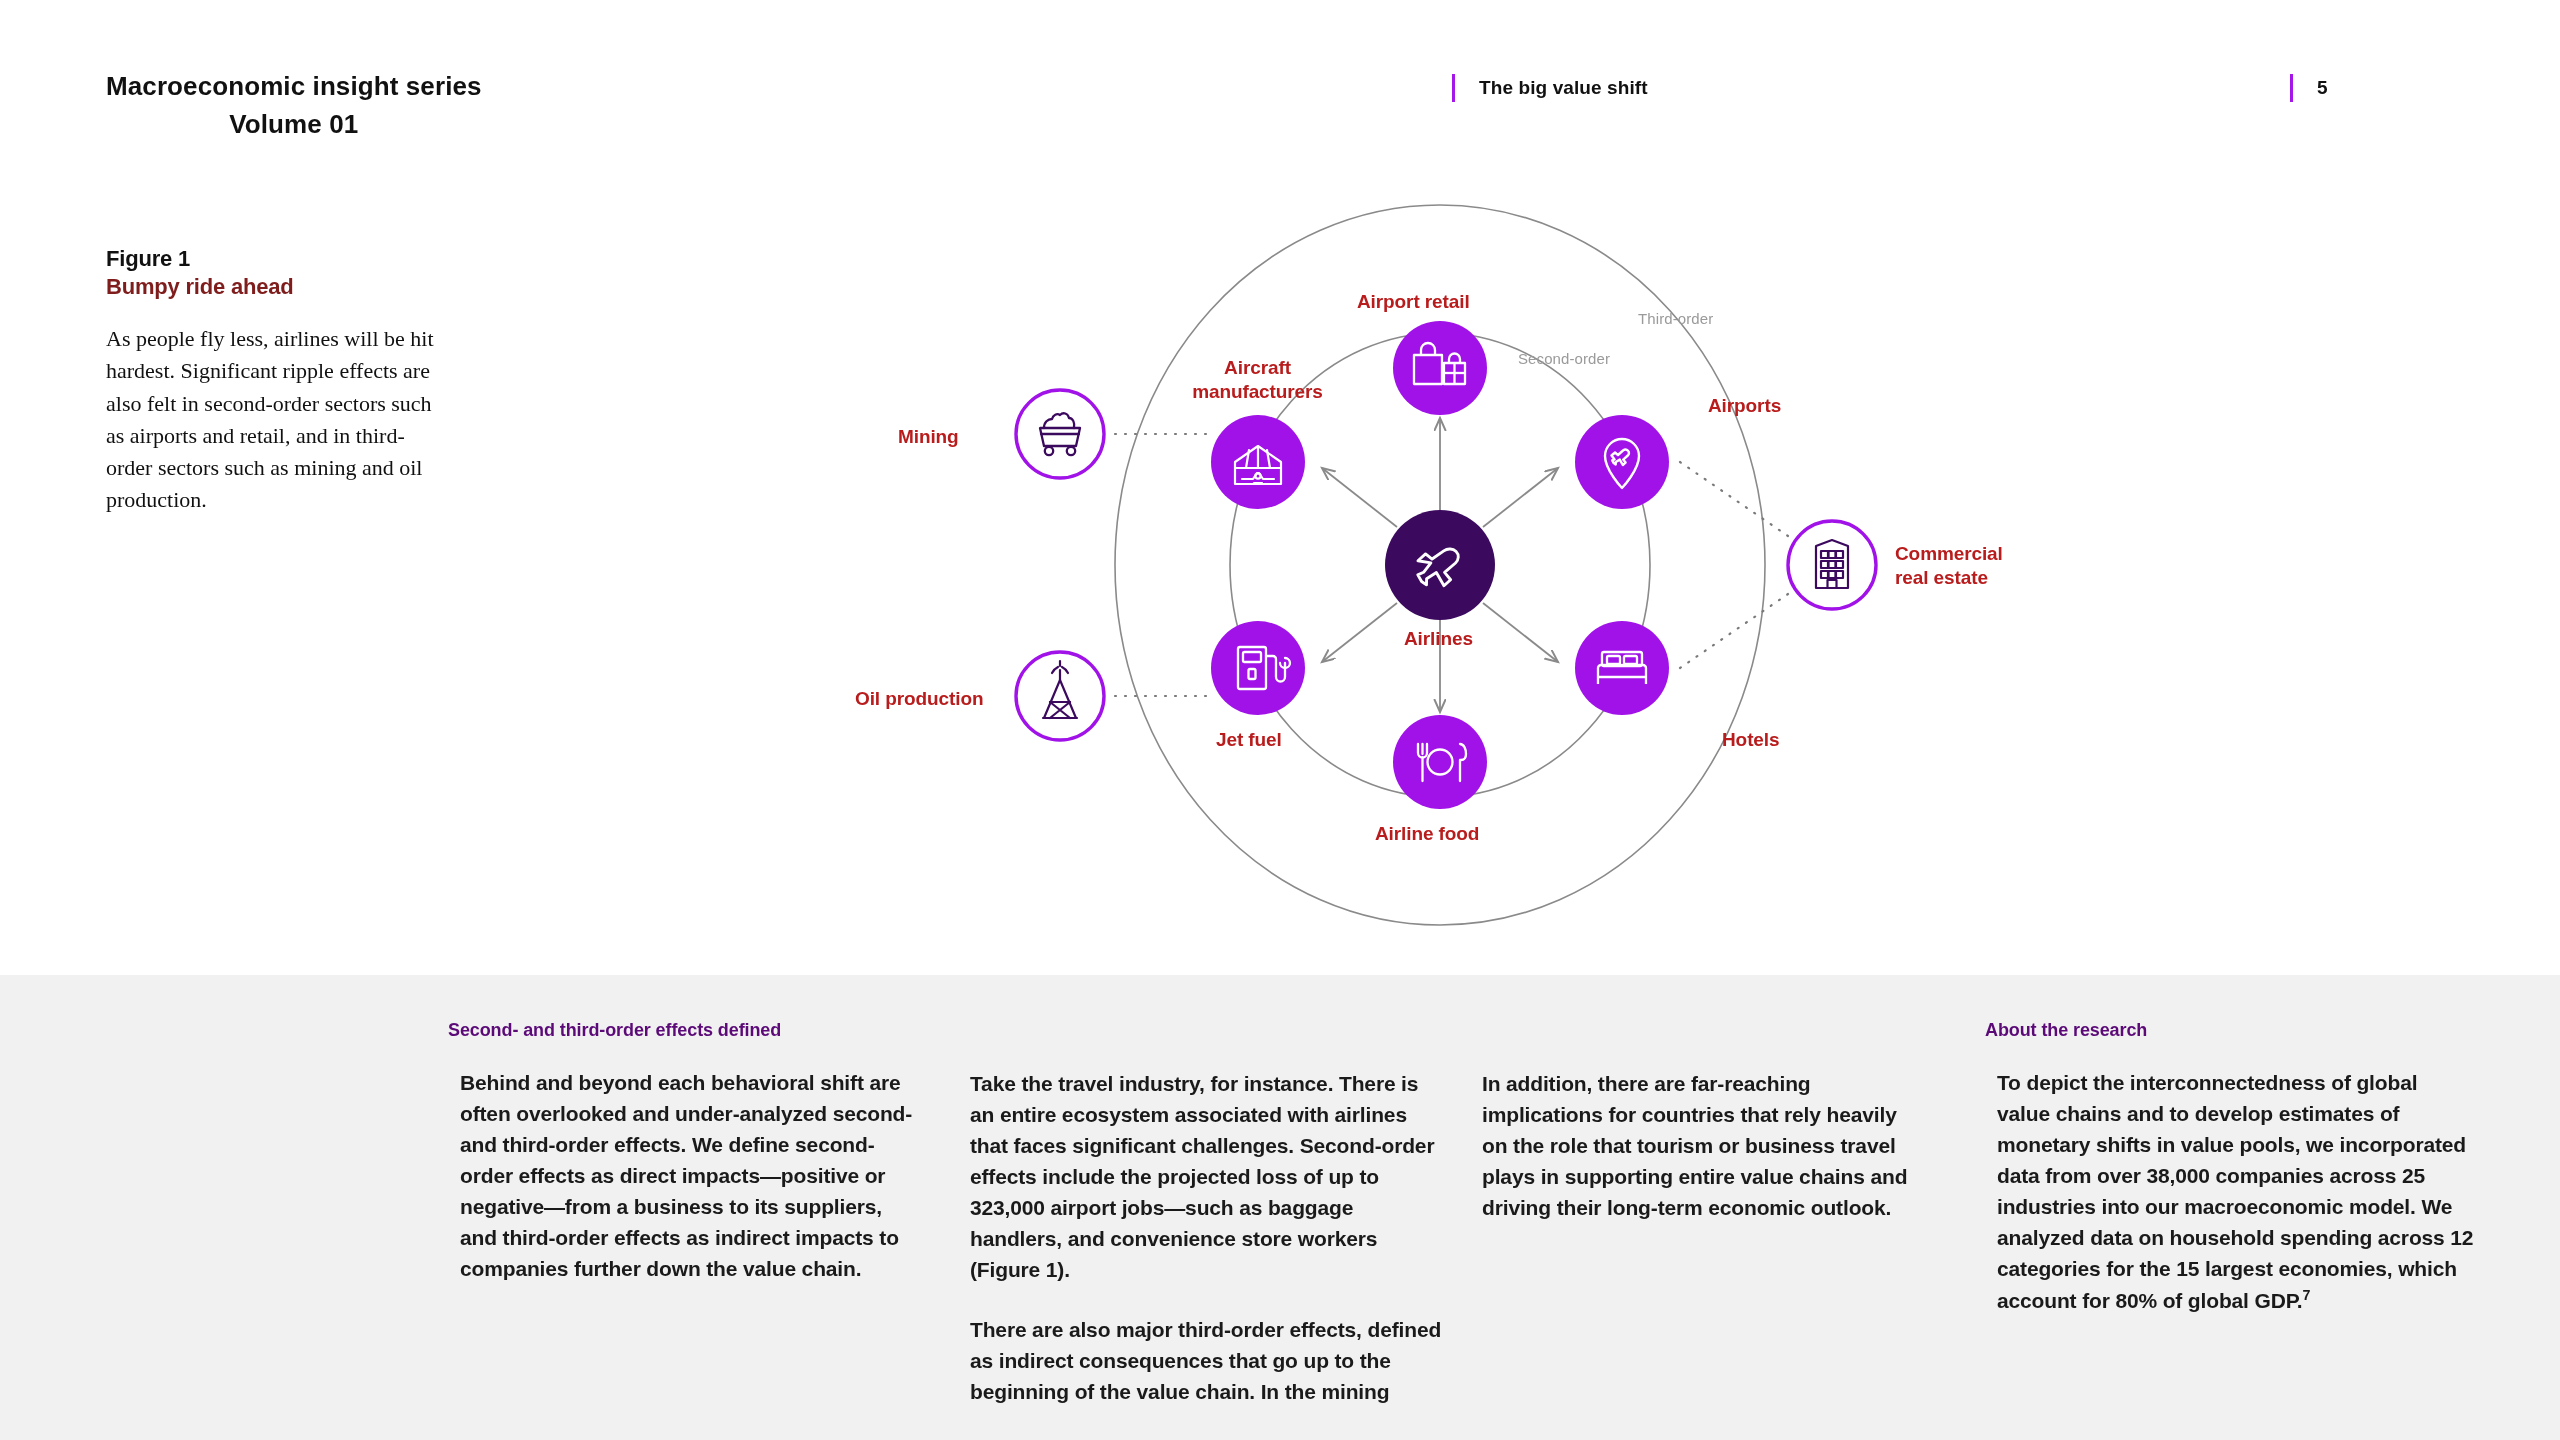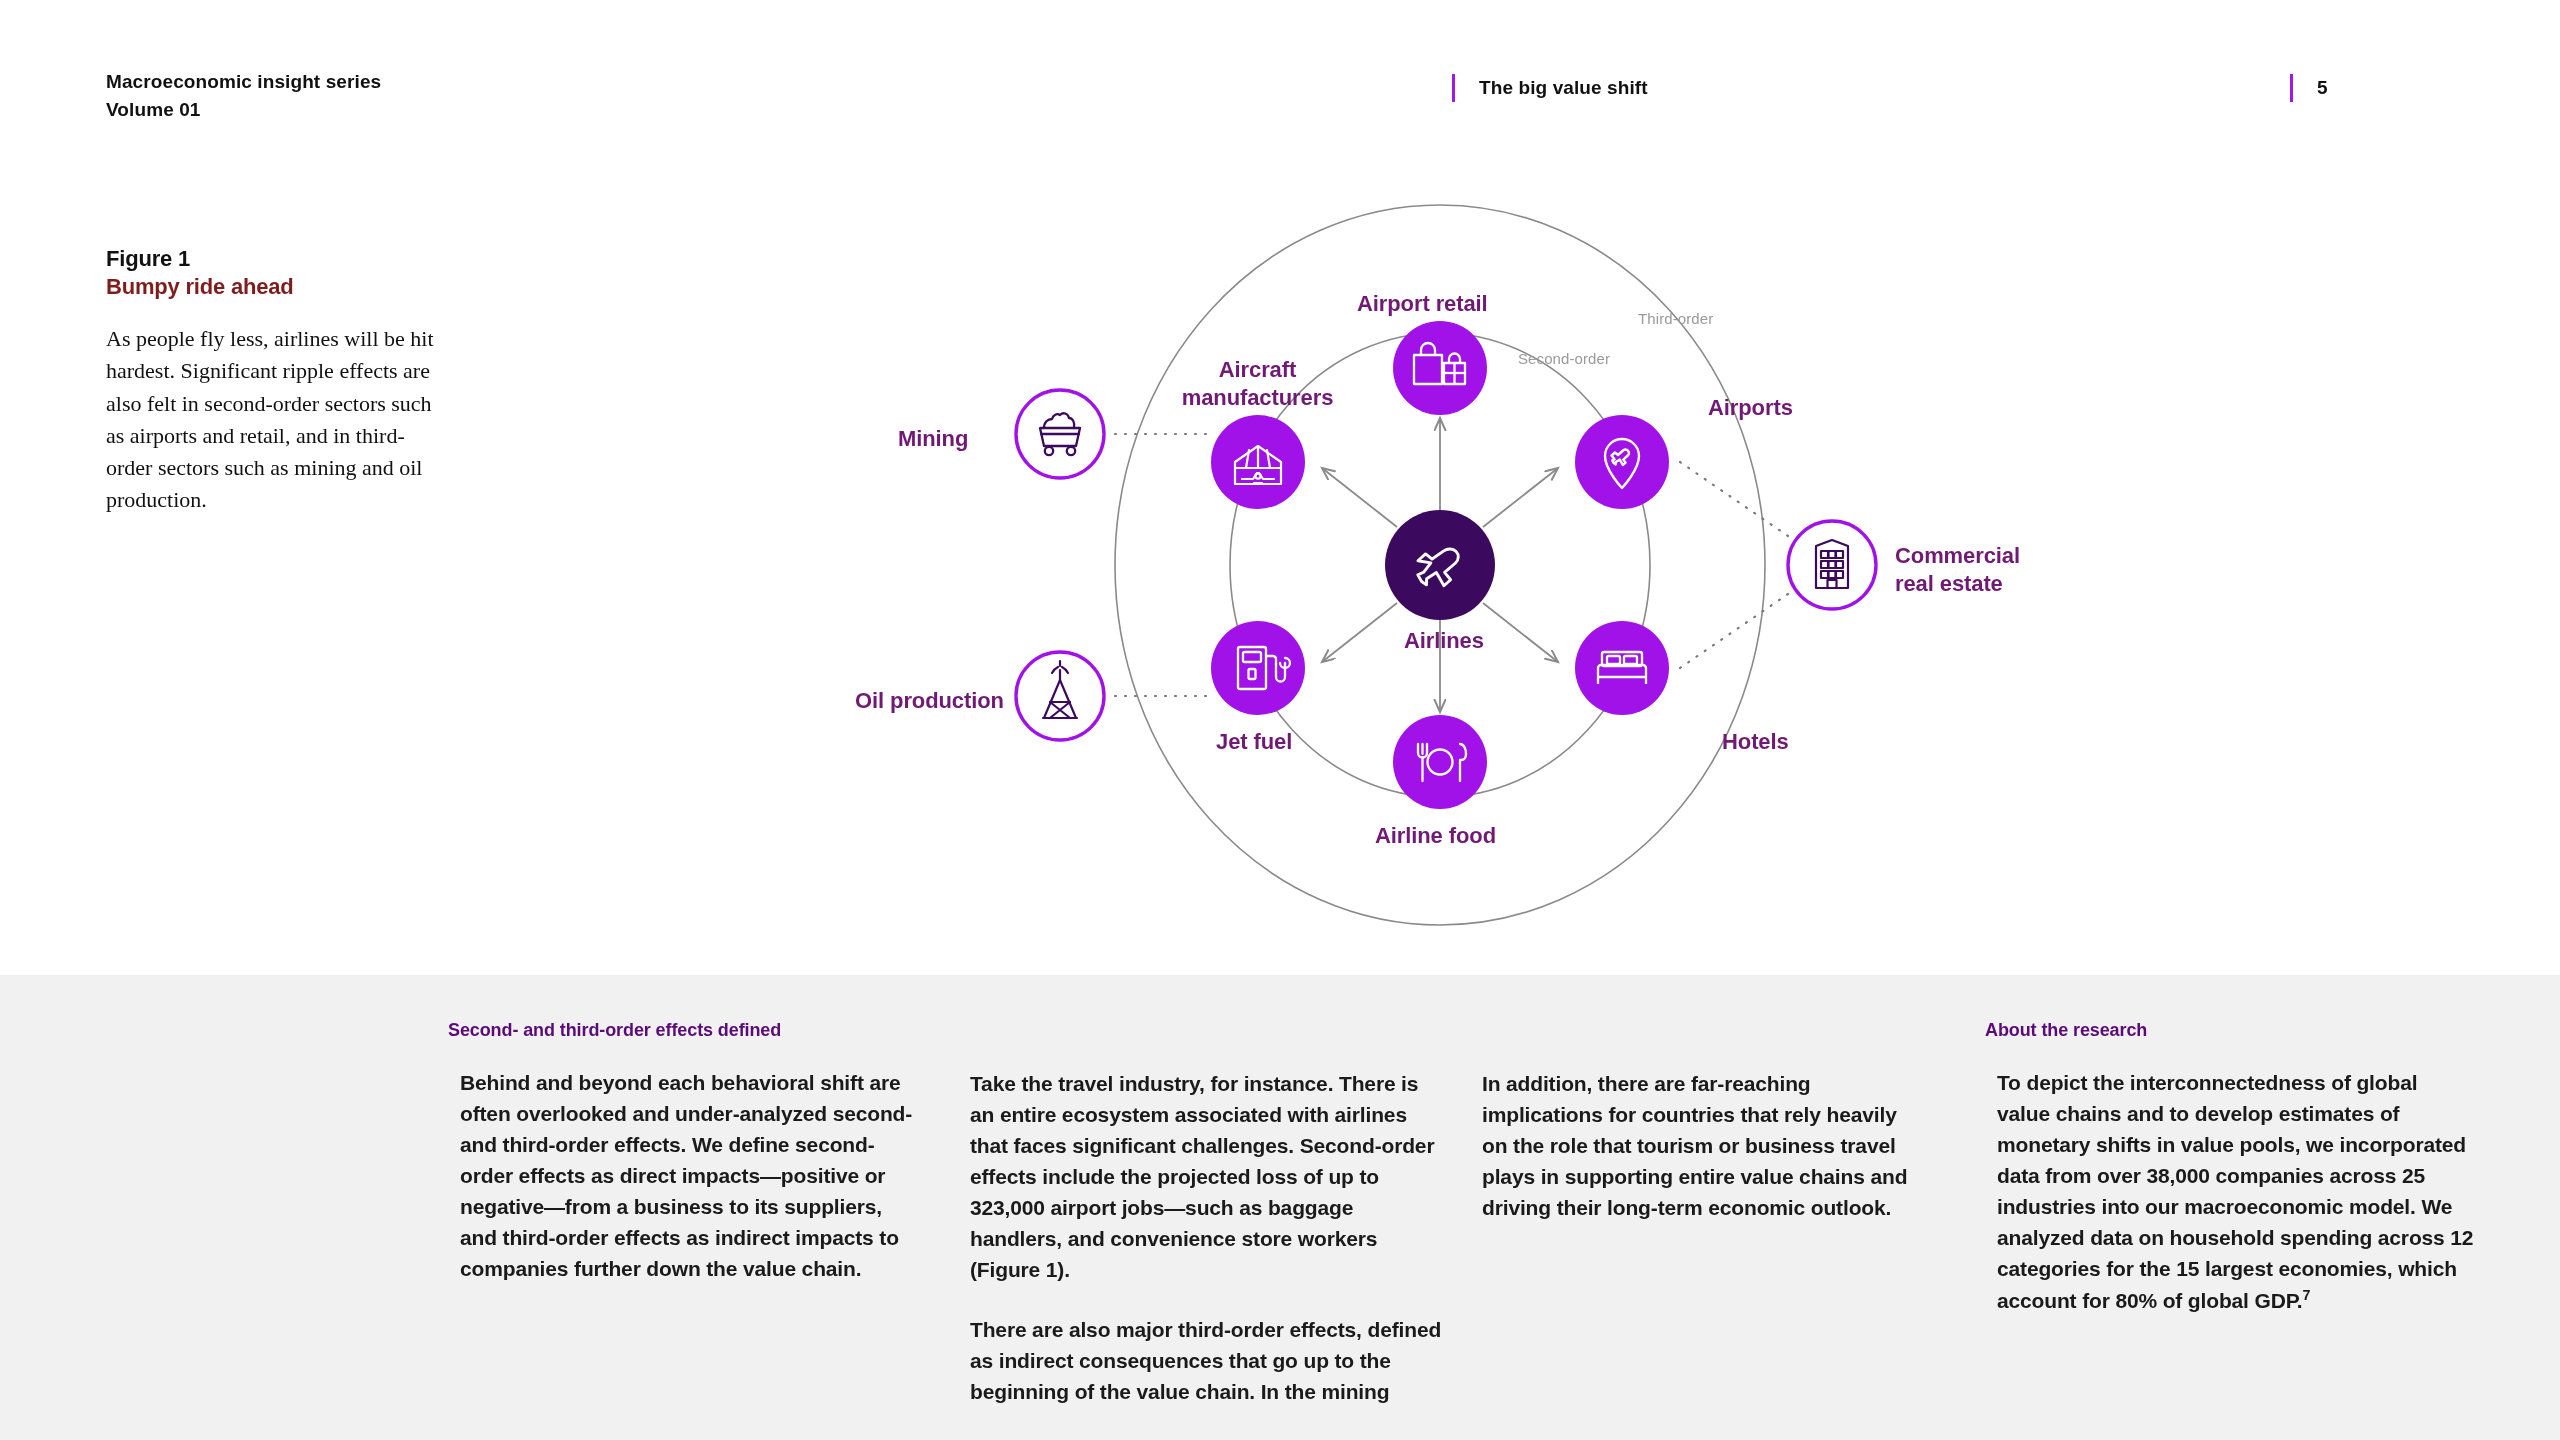--- a/index.html
+++ b/index.html
@@ -8,40 +8,40 @@
     background:#ffffff;
     font-family:"Liberation Sans", sans-serif;
     color:#111111;
     overflow:hidden;
     position:relative;
   }
   .page{position:absolute;inset:0;}
 
   
   .header{position:absolute;left:0;top:0;width:2560px;height:140px;}
-  .hdr-left{position:absolute;left:106px;top:68px;font-size:19px;font-weight:700;line-height:1.45;letter-spacing:.1px;}
+  .hdr-left{position:absolute;left:106px;top:68px;font-size:26px;font-weight:700;line-height:1.45;letter-spacing:.1px;text-align:center;}
   .hdr-center{position:absolute;left:1440px;top:74px;display:flex;align-items:center;gap:24px;padding-left:12px;}
   .hdr-right{position:absolute;left:2290px;top:74px;display:flex;align-items:center;gap:24px;}
   .vrule{width:3px;height:28px;background:#A517E8;display:block;}
   .hdr-title{font-size:19px;font-weight:700;letter-spacing:.1px;}
   .hdr-page{font-size:19px;font-weight:700;}
 
   
   .fig-block{position:absolute;left:106px;top:245px;width:330px;}
   .fig-num{font-size:22px;font-weight:700;line-height:1.28;letter-spacing:-.2px;}
   .fig-title{font-size:22px;font-weight:700;line-height:1.28;color:#7f1d1d;letter-spacing:-.2px;}
   .fig-desc{margin-top:22px;font-family:"Liberation Serif", serif;font-size:22px;line-height:1.46;color:#111;}
 
   
   .diagram{position:absolute;left:880px;top:150px;width:1180px;height:830px;}
   .diagram svg{display:block;}
 
   .node-label{
     position:absolute;
-    font-size:22px;font-weight:700;color:#701a75;
+    font-size:19px;font-weight:700;color:#b91c1c;
     letter-spacing:-.1px;line-height:1.25;
     white-space:pre-line;
   }
   .ring-label{
     position:absolute;font-size:15px;color:#9a9a9a;font-weight:400;letter-spacing:.1px;
   }
 
   
   .band{position:absolute;left:0;top:975px;width:2560px;height:465px;background:#F1F1F1;}
   .cols{position:absolute;left:0;top:1020px;width:2560px;}

